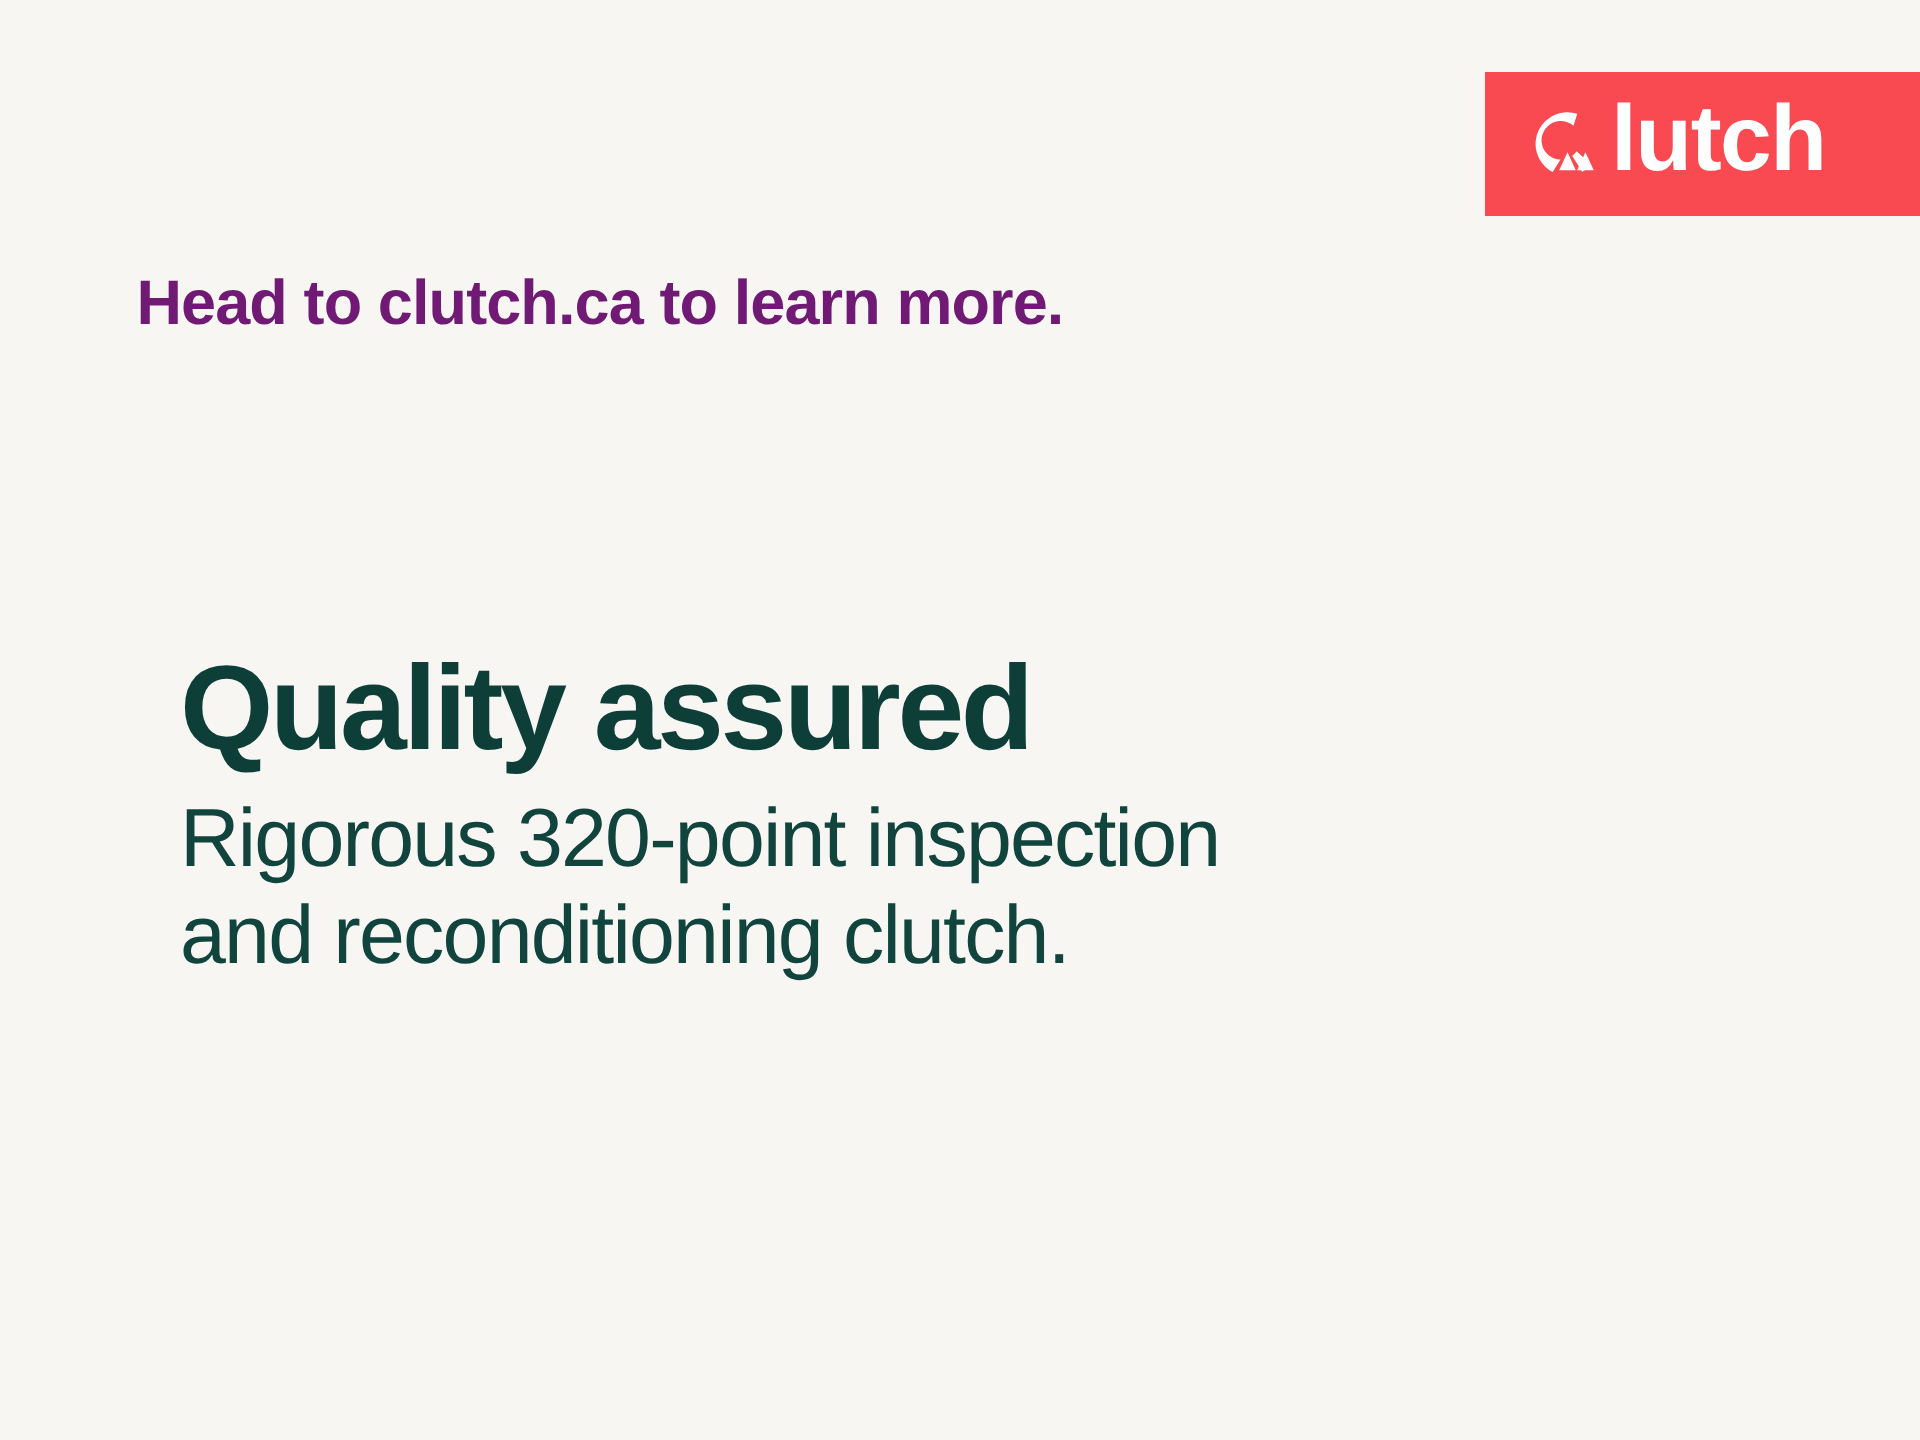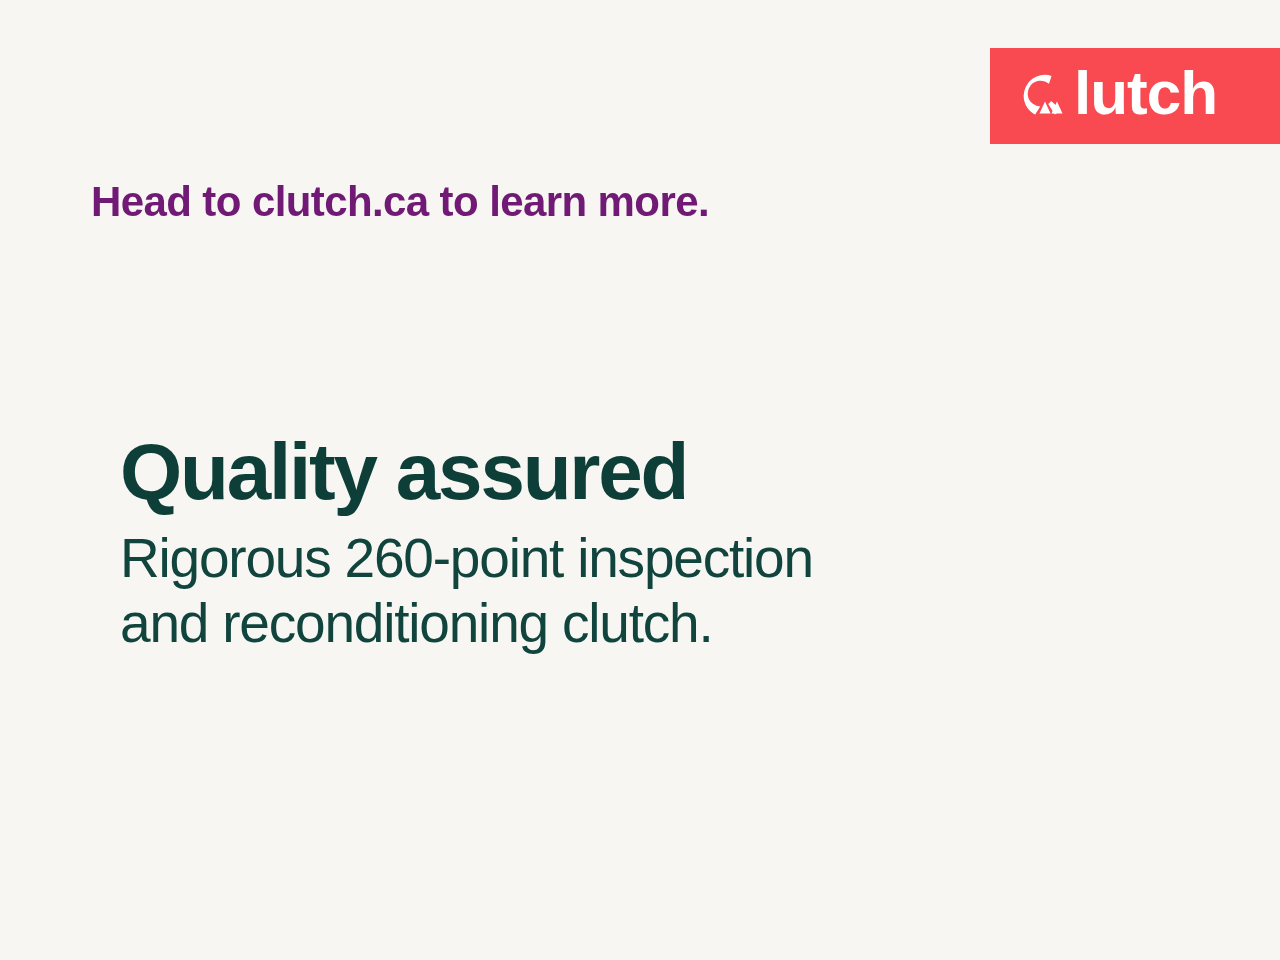--- a/index.html
+++ b/index.html
@@ -133,18 +133,18 @@
       </svg>
       <span class="brand-wordmark">lutch</span>
     </div>
   </div>
 
   <p class="kicker">Head to clutch.ca to learn more.</p>
 
   <div class="content-block">
     <h1 class="headline">Quality assured</h1>
     <p class="subheadline">
-      <span class="line">Rigorous 260-point inspection</span>
+      <span class="line">Rigorous 320-point inspection</span>
       <span class="line">and reconditioning clutch.</span>
     </p>
   </div>
 
 </div>
 
 </body></html>

